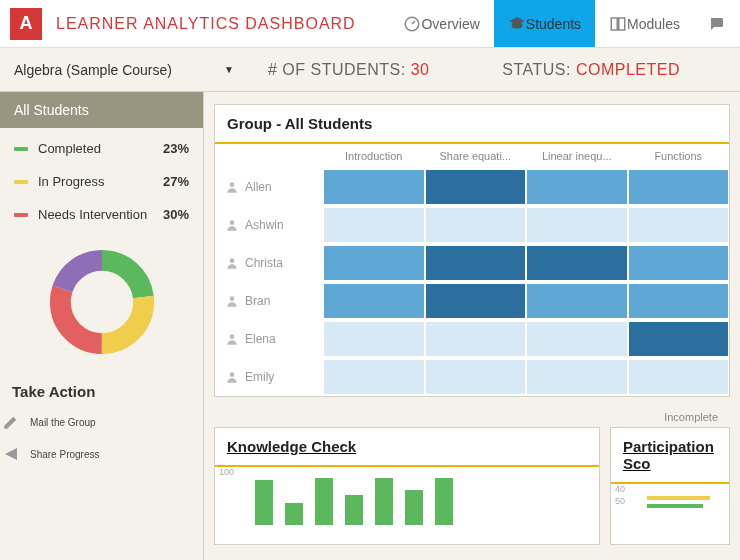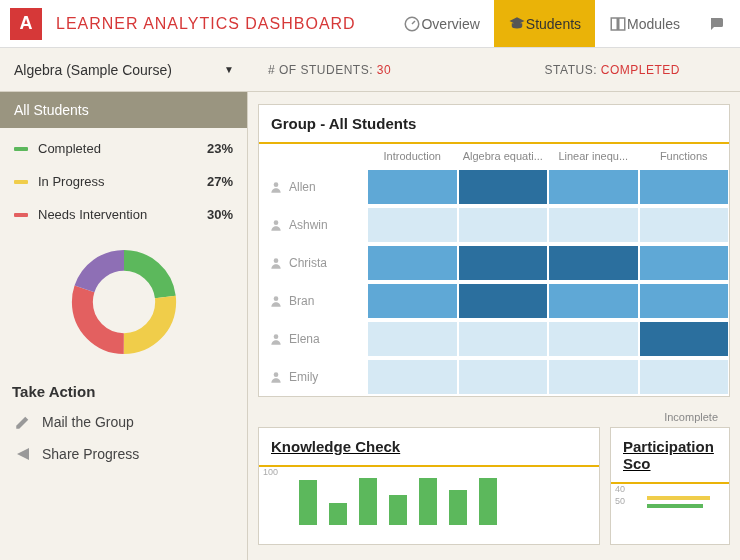--- a/index.html
+++ b/index.html
@@ -3,40 +3,40 @@
 <meta charset="utf-8">
 <style>
 * { margin: 0; padding: 0; box-sizing: border-box; font-family: -apple-system, Helvetica, Arial, sans-serif; }
 body { width: 740px; height: 560px; background: #f5f2eb; overflow: hidden; }
 
 .header { display: flex; align-items: center; height: 48px; background: #fff; border-bottom: 1px solid #ddd; }
 .logo { width: 32px; height: 32px; background: #d63838; color: #fff; display: flex; align-items: center; justify-content: center; margin-left: 10px; font-weight: bold; font-size: 18px; }
 .title { color: #d63838; font-size: 16px; font-weight: 500; letter-spacing: 1px; margin-left: 14px; }
 .nav { margin-left: auto; display: flex; height: 100%; }
 .nav-item { display: flex; align-items: center; padding: 0 14px; color: #666; font-size: 14px; cursor: pointer; }
-.nav-item.active { background: #eab308; color: #333; }
+.nav-item.active { background: #0ea5e9; color: #333; }
 .nav-icon { width: 18px; height: 18px; }
 
 .subheader { display: flex; align-items: center; height: 44px; border-bottom: 1px solid #d5d0c3; }
 .course-select { width: 248px; padding: 0 14px; display: flex; align-items: center; justify-content: space-between; color: #333; font-size: 14px; cursor: pointer; }
 .caret { font-size: 10px; }
-.stat { padding: 0 20px; color: #666; font-size: 12px; letter-spacing: 0.5px; }
+.stat { padding: 0 20px; color: #666; font-size: 16px; letter-spacing: 0.5px; }
 .stat-val { color: #d63838; }
 .stat.right { margin-left: auto; margin-right: 40px; }
 
 .main { display: flex; height: calc(100% - 92px); }
-.sidebar { width: 248px; background: #f5f2eb; border-right: 1px solid #d5d0c3; }
+.sidebar { width: 204px; background: #f5f2eb; border-right: 1px solid #d5d0c3; }
 .all-students { background: #9a9580; color: #fff; padding: 10px 14px; font-size: 14px; }
 .legend { padding: 4px 0; }
 .legend-row { display: flex; align-items: center; padding: 9px 14px; font-size: 13px; color: #333; }
 .swatch { width: 14px; height: 4px; border-radius: 1px; margin-right: 10px; }
 .pct { margin-left: auto; font-weight: bold; }
 .donut-wrap { display: flex; justify-content: center; padding: 12px 0 18px; }
 .take-action-hdr { font-size: 15px; font-weight: bold; padding: 8px 12px 6px; color: #333; }
-.action-row { display: flex; align-items: center; padding: 7px 14px; font-size: 14px; color: #444; gap: 10px; cursor: pointer; }
+.action-row { display: flex; align-items: center; padding: 7px 2px; font-size: 10px; color: #444; gap: 10px; cursor: pointer; }
 .action-icon { width: 18px; height: 18px; fill: #999; }
 
 .content { flex: 1; padding: 12px 10px; overflow: hidden; }
 .panel { background: #fff; border: 1px solid #d5d0c3; margin-bottom: 10px; }
 .panel-title { font-size: 15px; font-weight: bold; padding: 10px 12px; border-bottom: 2px solid #eab308; color: #222; }
 .heatmap-head { display: flex; padding: 6px 0 6px 108px; }
 .hm-col-label { flex: 1; text-align: center; font-size: 11px; color: #888; }
 .hm-row { display: flex; align-items: center; height: 38px; }
 .hm-name { width: 108px; display: flex; align-items: center; gap: 6px; padding-left: 10px; font-size: 12px; color: #999; }
 .person-icon { width: 14px; height: 14px; fill: #bbb; }
@@ -142,21 +142,21 @@
         </svg>
       <span>Share Progress</span>
     </div>
   </div>
 
   <div class="content">
     <div class="panel">
       <div class="panel-title">Group - All Students</div>
       <div class="heatmap-head" id="hm-head">
           <div class="hm-col-label">Introduction</div>
-          <div class="hm-col-label">Algebra equati...</div>
+          <div class="hm-col-label">Share equati...</div>
           <div class="hm-col-label">Linear inequ...</div>
           <div class="hm-col-label">Functions</div>
         </div>
       <div id="hm-body">
           <div class="hm-row">
             <div class="hm-name"><svg class="person-icon" viewBox="0 0 24 24">
                 <circle cx="12" cy="8" r="4"></circle>
                 <path d="M4 22 c0-5 4-8 8-8 s8 3 8 8 z"></path>
               </svg>Allen</div>
             <div class="hm-cell" style="background: rgb(95, 168, 214);"></div>

